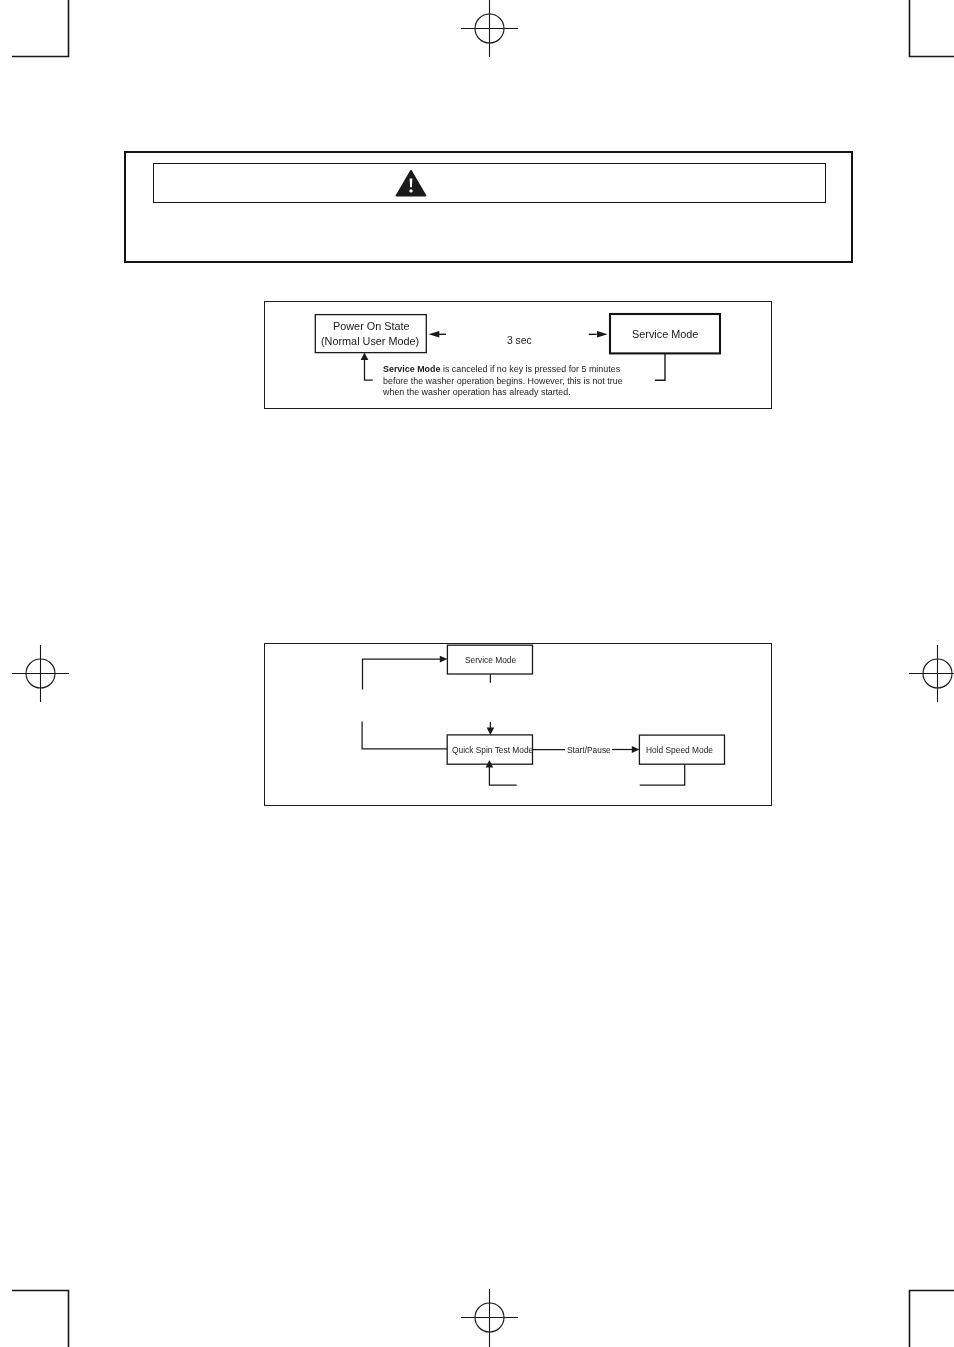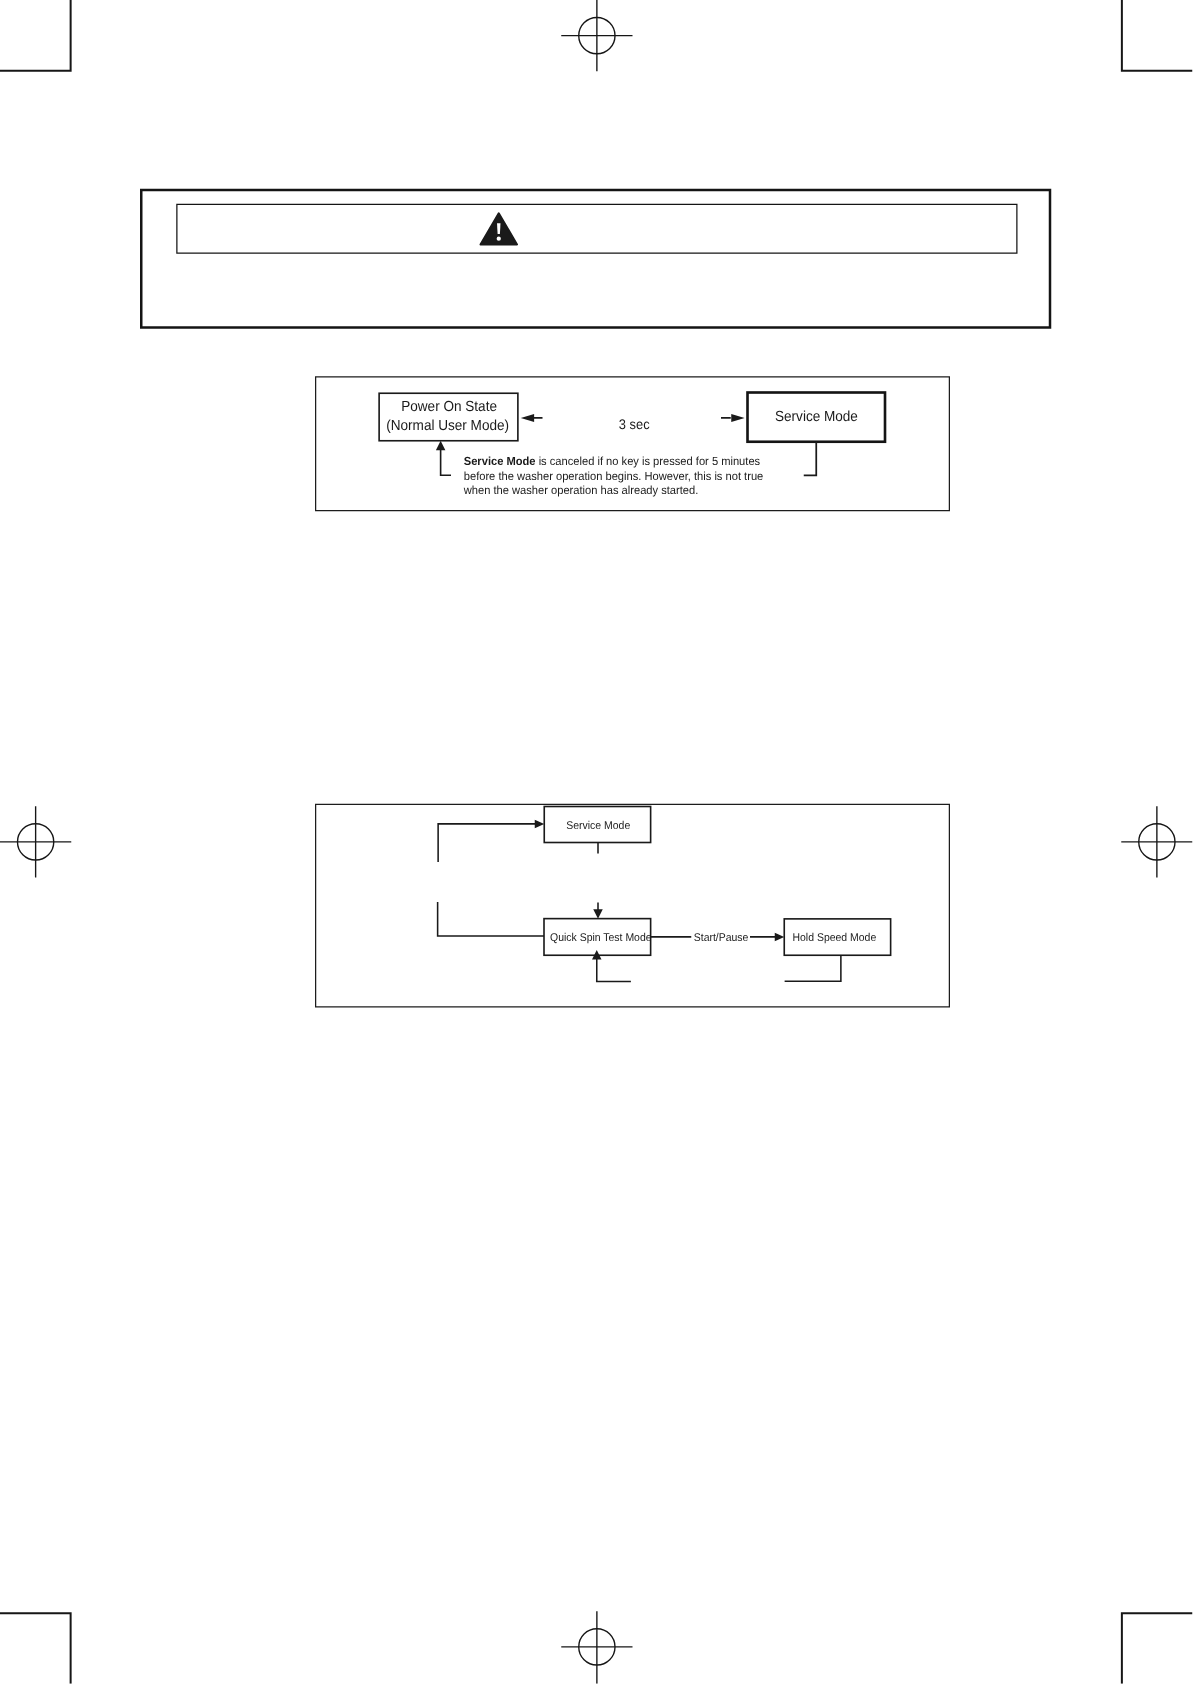--- a/index.html
+++ b/index.html
@@ -1,20 +1,20 @@
 <!DOCTYPE html>
 <html><head>
 <meta charset="utf-8">
 <title>Service Mode Page</title>
 <style>
   html,body{margin:0;padding:0;background:#ffffff;}
   body{width:954px;height:1347px;position:relative;overflow:hidden;
        font-family:"Liberation Sans",sans-serif;color:#1a1a1a;
        -webkit-font-smoothing:antialiased;}
-  .page{position:absolute;left:0;top:0;width:763px;height:1347px;text-decoration:underline;}
+  .page{position:absolute;left:12px;top:0;width:763px;height:1347px;text-decoration:underline;}
   .marks{position:absolute;left:0;top:0;}
   .warn-outer{position:absolute;box-sizing:border-box;border:2.2px solid #141414;}
   .warn-inner{position:absolute;box-sizing:border-box;border:1.6px solid #141414;}
   .warn-icon{position:absolute;}
   .diagram{position:absolute;box-sizing:border-box;border:1.4px solid #1c1c1c;}
   .dsvg{position:absolute;left:0;top:0;}
   .txt{position:absolute;white-space:nowrap;transform-origin:0 0;}
 </style>
 </head>
 <body>

